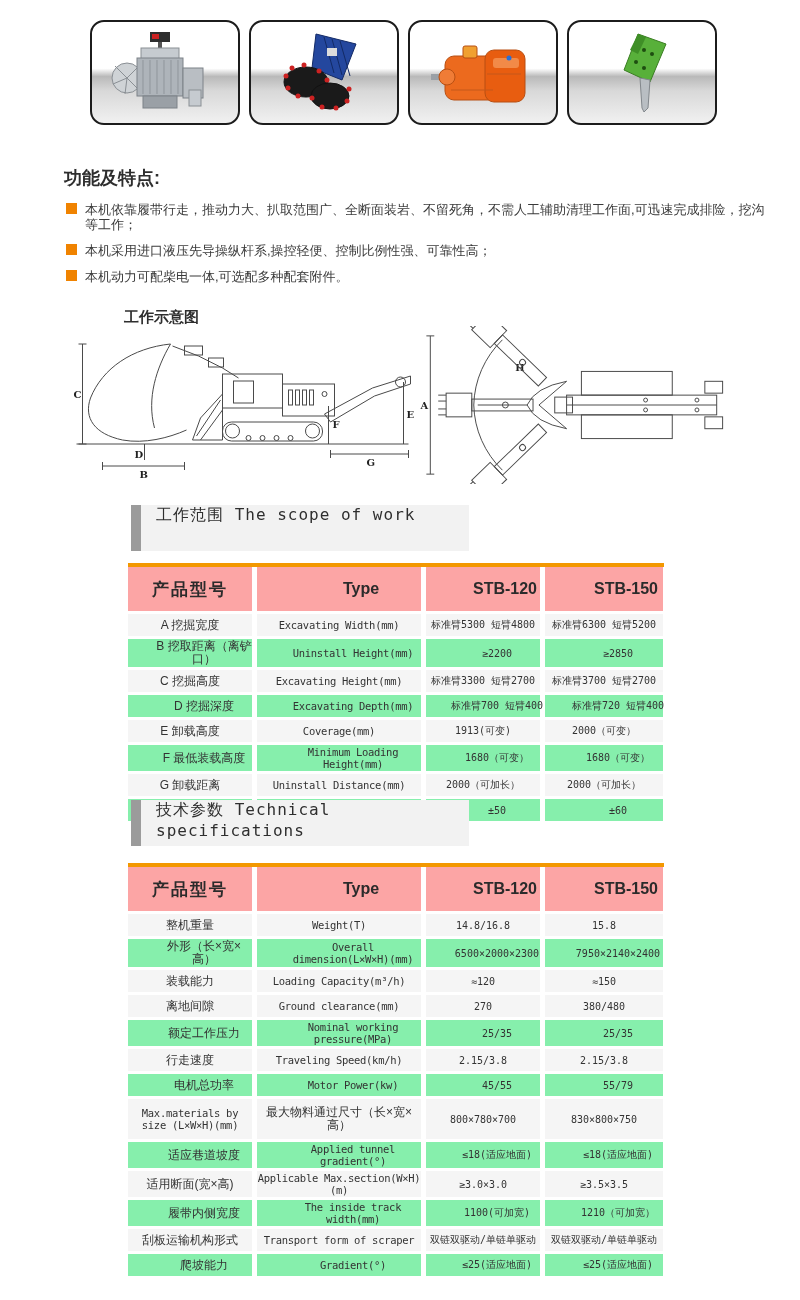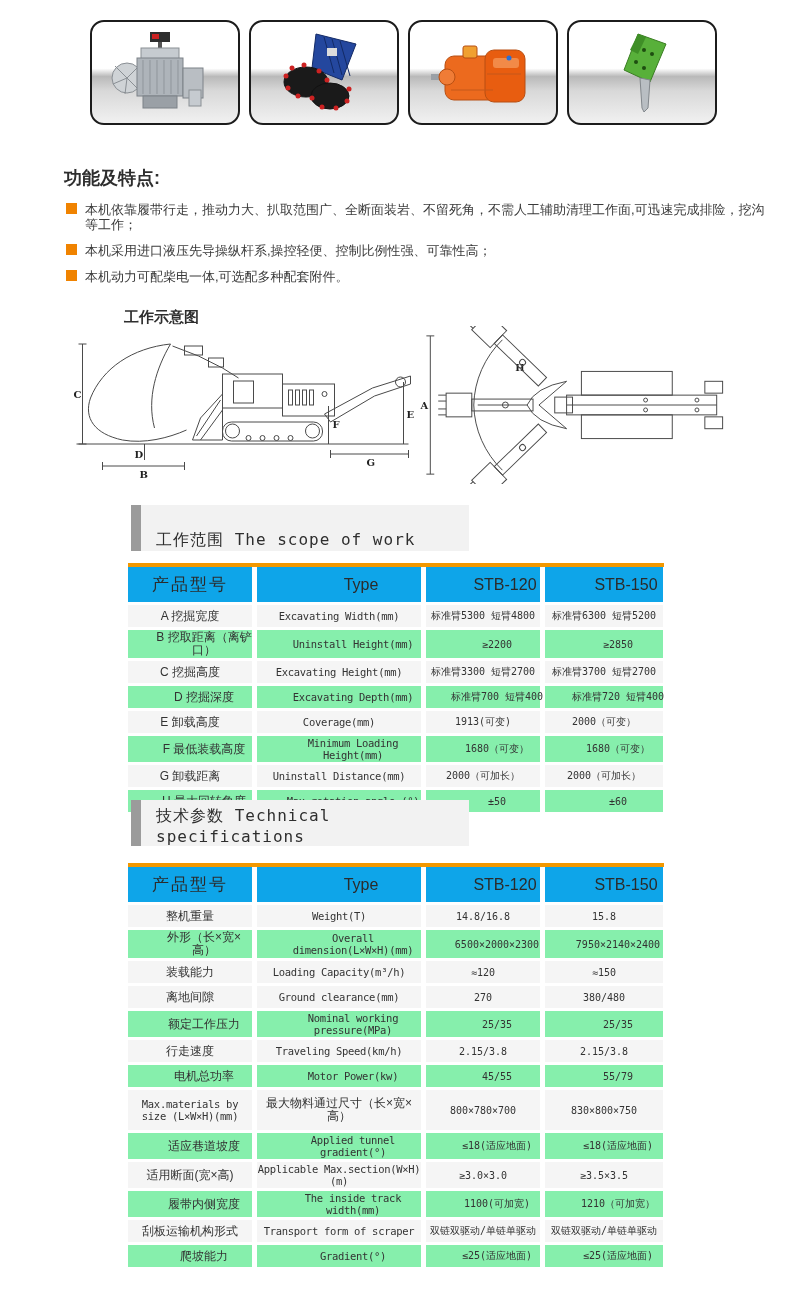--- a/index.html
+++ b/index.html
@@ -21,31 +21,31 @@
 
   
   .diagram-title{position:absolute;left:114px;top:298px;margin:10px;font-size:15px;font-weight:bold;color:#2e2e2e;}
   .diagrams{position:absolute;left:70px;top:326px;width:665px;height:158px;display:flex;}
   .diagrams svg{height:158px;}
   .dg{stroke:#4a4a4a;stroke-width:1;fill:none;}
   .dgt{font:bold 10px "DejaVu Serif",serif;fill:#222;stroke:none;}
 
   
   .section-head{position:absolute;left:131px;width:338px;height:46px;background:#F2F2F2;
-                display:flex;align-items:flex-end;}
+                display:flex;align-items:flex-start;}
   .section-head .bar{width:10px;height:46px;background:#9B9B9B;margin-right:15px;flex:0 0 10px;}
   .section-head .txt{font-family:"DejaVu Sans Mono",monospace;font-size:16px;color:#2e2e2e;letter-spacing:1px;}
 
   
   .spec-table{position:absolute;left:128px;width:536px;}
   .tbar{height:4px;background:#F39800;margin-bottom:0;}
   .thead,.trow{display:grid;grid-template-columns:124px 164px 114px 118px;column-gap:5px;}
   .thead{margin-bottom:3px;}
-  .hcell{background:#0ea5e9;height:35px;display:flex;align-items:center;justify-content:center;
-         font-weight:normal;color:#2b2b2b;}
+  .hcell{background:#fca5a5;height:44px;display:flex;align-items:center;justify-content:center;
+         font-weight:bold;color:#2b2b2b;}
   .hcell.h1{font-size:17px;letter-spacing:2px;}
   .hcell.h2,.hcell.h3,.hcell.h4{font-size:16px;padding-left:44px;}
   .trow{margin-bottom:3px;}
   .tcell{background:#F5F5F5;min-height:20px;display:flex;align-items:center;justify-content:center;
          text-align:center;color:#333;font-family:"DejaVu Sans Mono",monospace;font-size:10px;
          white-space:nowrap;padding:1px 0;}
   .tcell.c1{font-size:12px;font-family:"Liberation Sans",sans-serif;white-space:normal;line-height:13px;}
   .tcell.c2{font-size:10.5px;letter-spacing:-0.3px;white-space:normal;line-height:12px;}
   .trow.shaded .tcell{background:#86efac;padding-left:28px;}
   .trow.tall .tcell{min-height:38px;}

